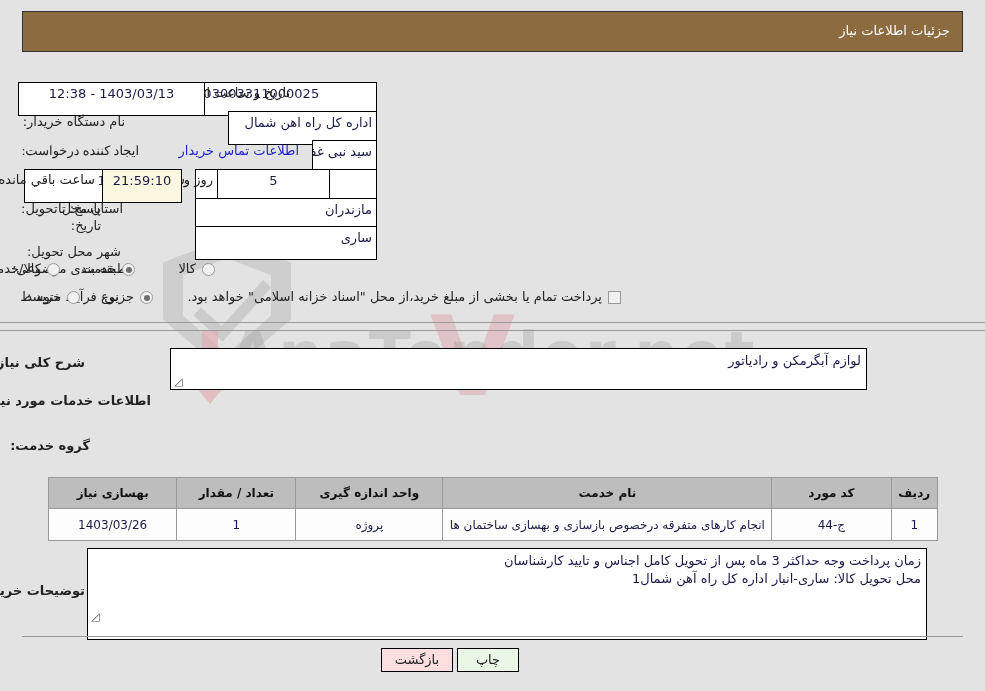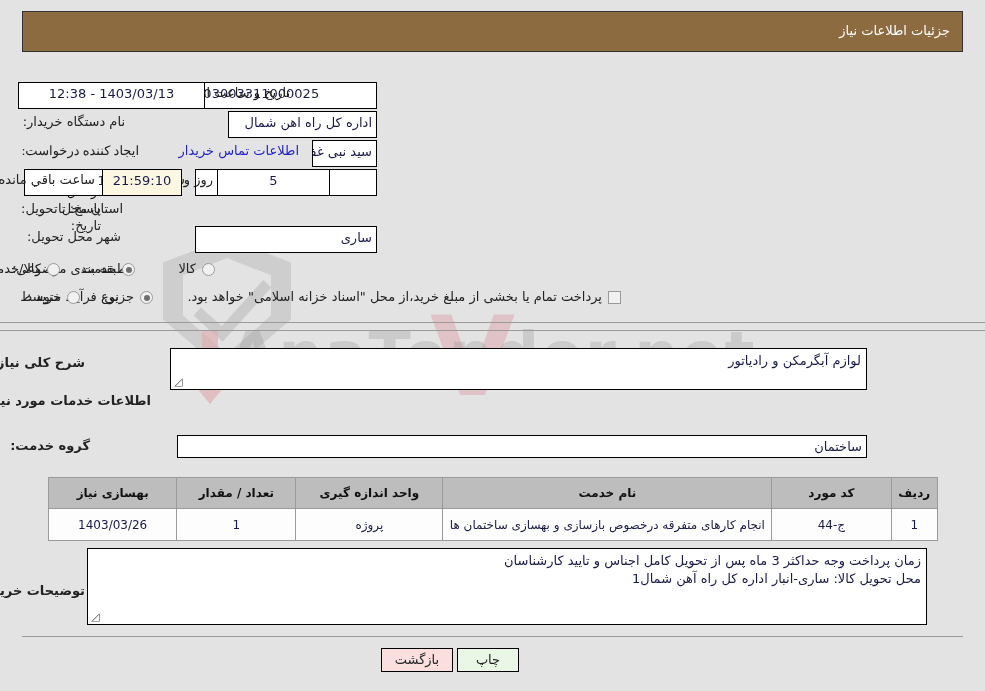--- a/index.html
+++ b/index.html
@@ -136,21 +136,21 @@
 
   .fld {
     position: absolute;
     background: #ffffff;
     border: 1px solid #000;
     box-sizing: border-box;
     font-size: 13px;
     color: #1a1a4a;
     padding: 1px 4px;
     line-height: 19px;
-    height: 27px;
+    height: 34px;
     overflow: hidden;
     white-space: nowrap;
     font-family: "DejaVu Sans", "Liberation Sans", sans-serif;
   }
   .fld.center { text-align: center; }
   .fld.right  { text-align: right; }
   .fld.cream  { background: #fbf7e0; }
 
   .linktxt {
     position: absolute;
@@ -315,22 +315,23 @@
     <div class="lbl" style="right:884px; top:166px; width:60px; text-align:right; line-height:17px; white-space:normal;">مهلت ارسال پاسخ: تا تاریخ:</div>
     <div class="fld center" style="right:608px; top:169px; width:182px;">1403/03/19</div>
     <div class="lbl" style="right:800px; top:172px;">ساعت</div>
     <div class="fld center" style="right:845px; top:169px; width:116px;text-align:right;">12:00</div>
     <div class="fld center" style="right:655px; top:169px; width:113px;">5</div>
     <div class="lbl" style="right:772px; top:172px;">روز و</div>
     <div class="fld center cream" style="right:803px; top:169px; width:80px;">21:59:10</div>
     <div class="lbl" style="right:890px; top:172px;">ساعت باقي مانده</div>
 
     <div class="lbl" style="right:862px; top:201px;">استان محل تحویل:</div>
-
-    <div class="lbl" style="right:864px; top:229px;">شهر محل تحویل:</div>
+    <div class="fld right" style="right:608px; top:198px; width:182px;">مازندران</div>
+
+    <div class="lbl" style="right:864px; top:244px;">شهر محل تحویل:</div>
     <div class="fld right" style="right:608px; top:226px; width:182px;">ساری</div>
 
     <div class="lbl" style="right:858px; top:261px;">طبقه بندی موضوعی:</div>
 
     <div class="radio" style="right:770px; top:263px;"></div>
     <div class="lbl" style="right:789px; top:261px;">کالا</div>
 
     <div class="radio on" style="right:850px; top:263px;"></div>
     <div class="lbl" style="right:869px; top:261px;">خدمت</div>
 
@@ -351,21 +352,20 @@
     <div class="hr" style="top:322px;"></div>
     <div class="hr" style="top:330px;"></div>
 
     <div class="lbl lbl-bold" style="right:900px; top:355px;">شرح کلی نیاز:</div>
     <div class="ta" style="right:118px; top:348px; left:170px; height:42px;">لوازم آبگرمکن و رادیاتور</div>
     <div class="ta-grip" style="left:174px; top:377px;">◿</div>
 
     <div class="lbl lbl-bold" style="right:834px; top:393px;">اطلاعات خدمات مورد نیاز</div>
 
     <div class="lbl lbl-bold" style="right:895px; top:438px;">گروه خدمت:</div>
-    <div class="fld right" style="right:118px; top:435px; left:177px; height:23px;">ساختمان</div>
 
     <table class="tbl">
       <thead>
         <tr>
           <th class="col-radif">ردیف</th>
           <th class="col-code">کد مورد</th>
           <th class="col-name">نام خدمت</th>
           <th class="col-unit">واحد اندازه گیری</th>
           <th class="col-qty">تعداد / مقدار</th>
           <th class="col-date">بهسازی نیاز</th>
@@ -377,21 +377,21 @@
           <td>ج-44</td>
           <td>انجام کارهای متفرقه درخصوص بازسازی و بهسازی ساختمان ها</td>
           <td>پروژه</td>
           <td>1</td>
           <td>1403/03/26</td>
         </tr>
       </tbody>
     </table>
 
     <div class="lbl lbl-bold" style="right:900px; top:583px;">توضیحات خریدار:</div>
-    <div class="ta" style="right:58px; top:548px; left:87px; height:77px;">زمان پرداخت وجه حداکثر 3 ماه پس از تحویل کامل اجناس و تایید کارشناسان
+    <div class="ta" style="right:58px; top:548px; left:87px; height:92px;">زمان پرداخت وجه حداکثر 3 ماه پس از تحویل کامل اجناس و تایید کارشناسان
 محل تحویل کالا: ساری-انبار اداره کل راه آهن شمال1</div>
     <div class="ta-grip" style="left:91px; top:612px;">◿</div>
 
     <div class="hr-inset" style="top:636px;"></div>
 
     <div class="btn btn-print" style="right:466px; top:648px; width:62px;">چاپ</div>
     <div class="btn btn-back" style="right:532px; top:648px; width:72px;">بازگشت</div>
 
   </div>
 </div>

